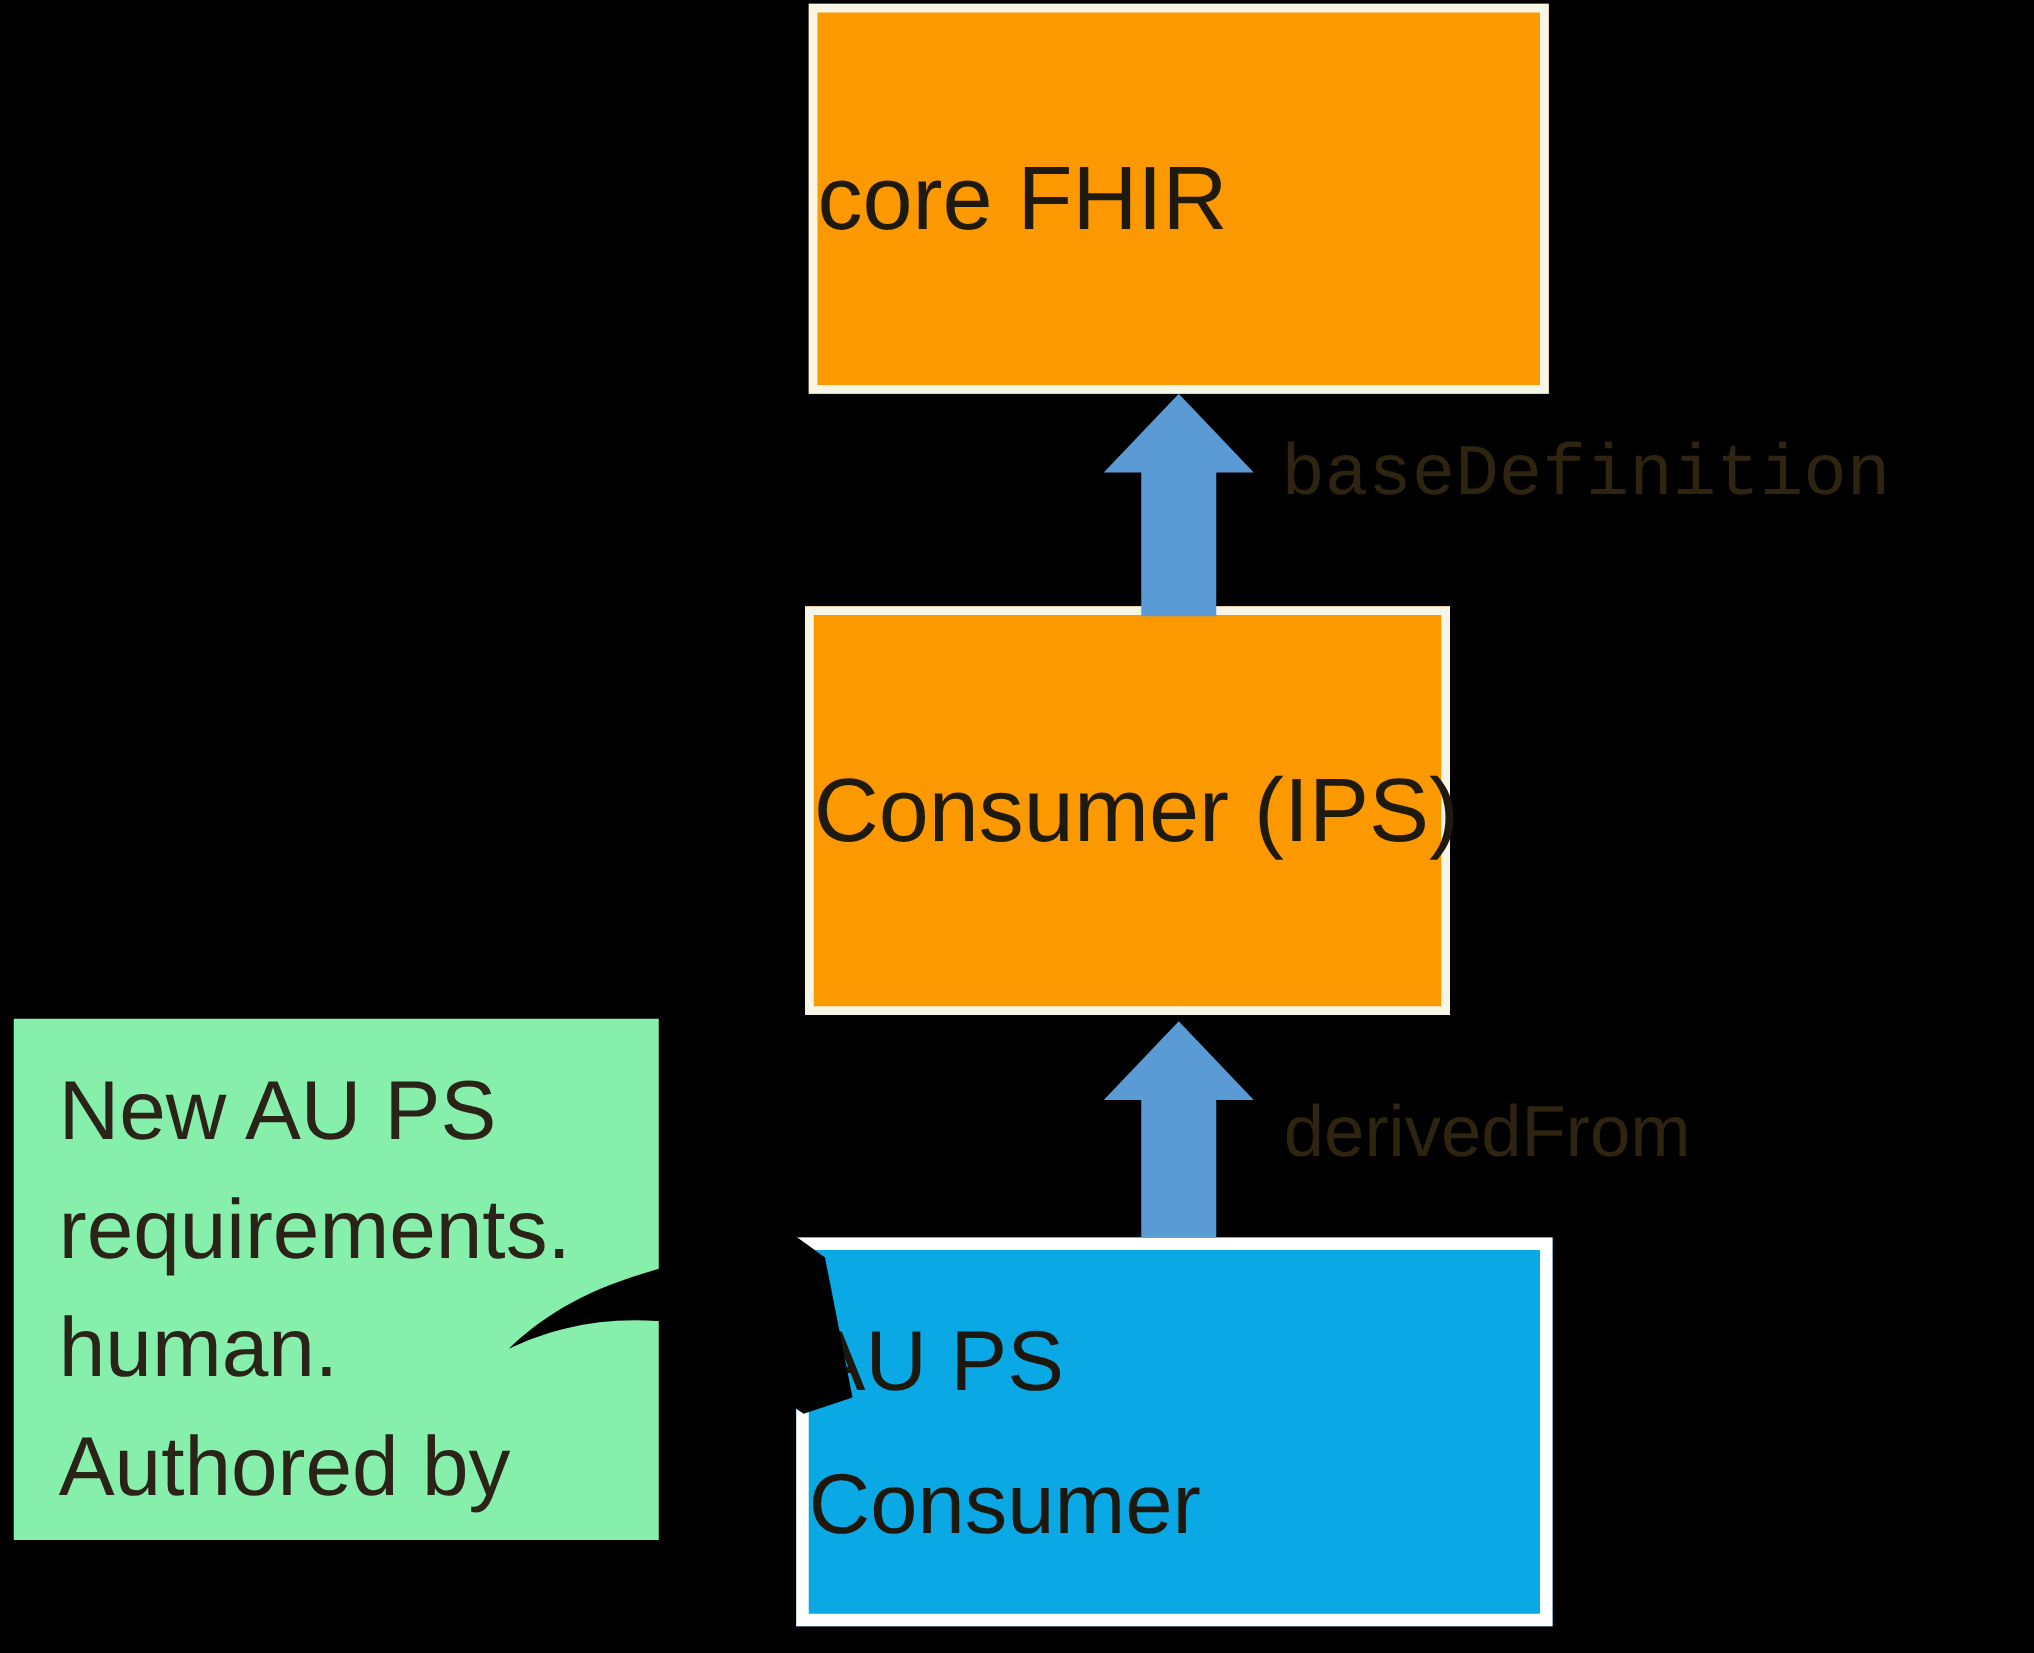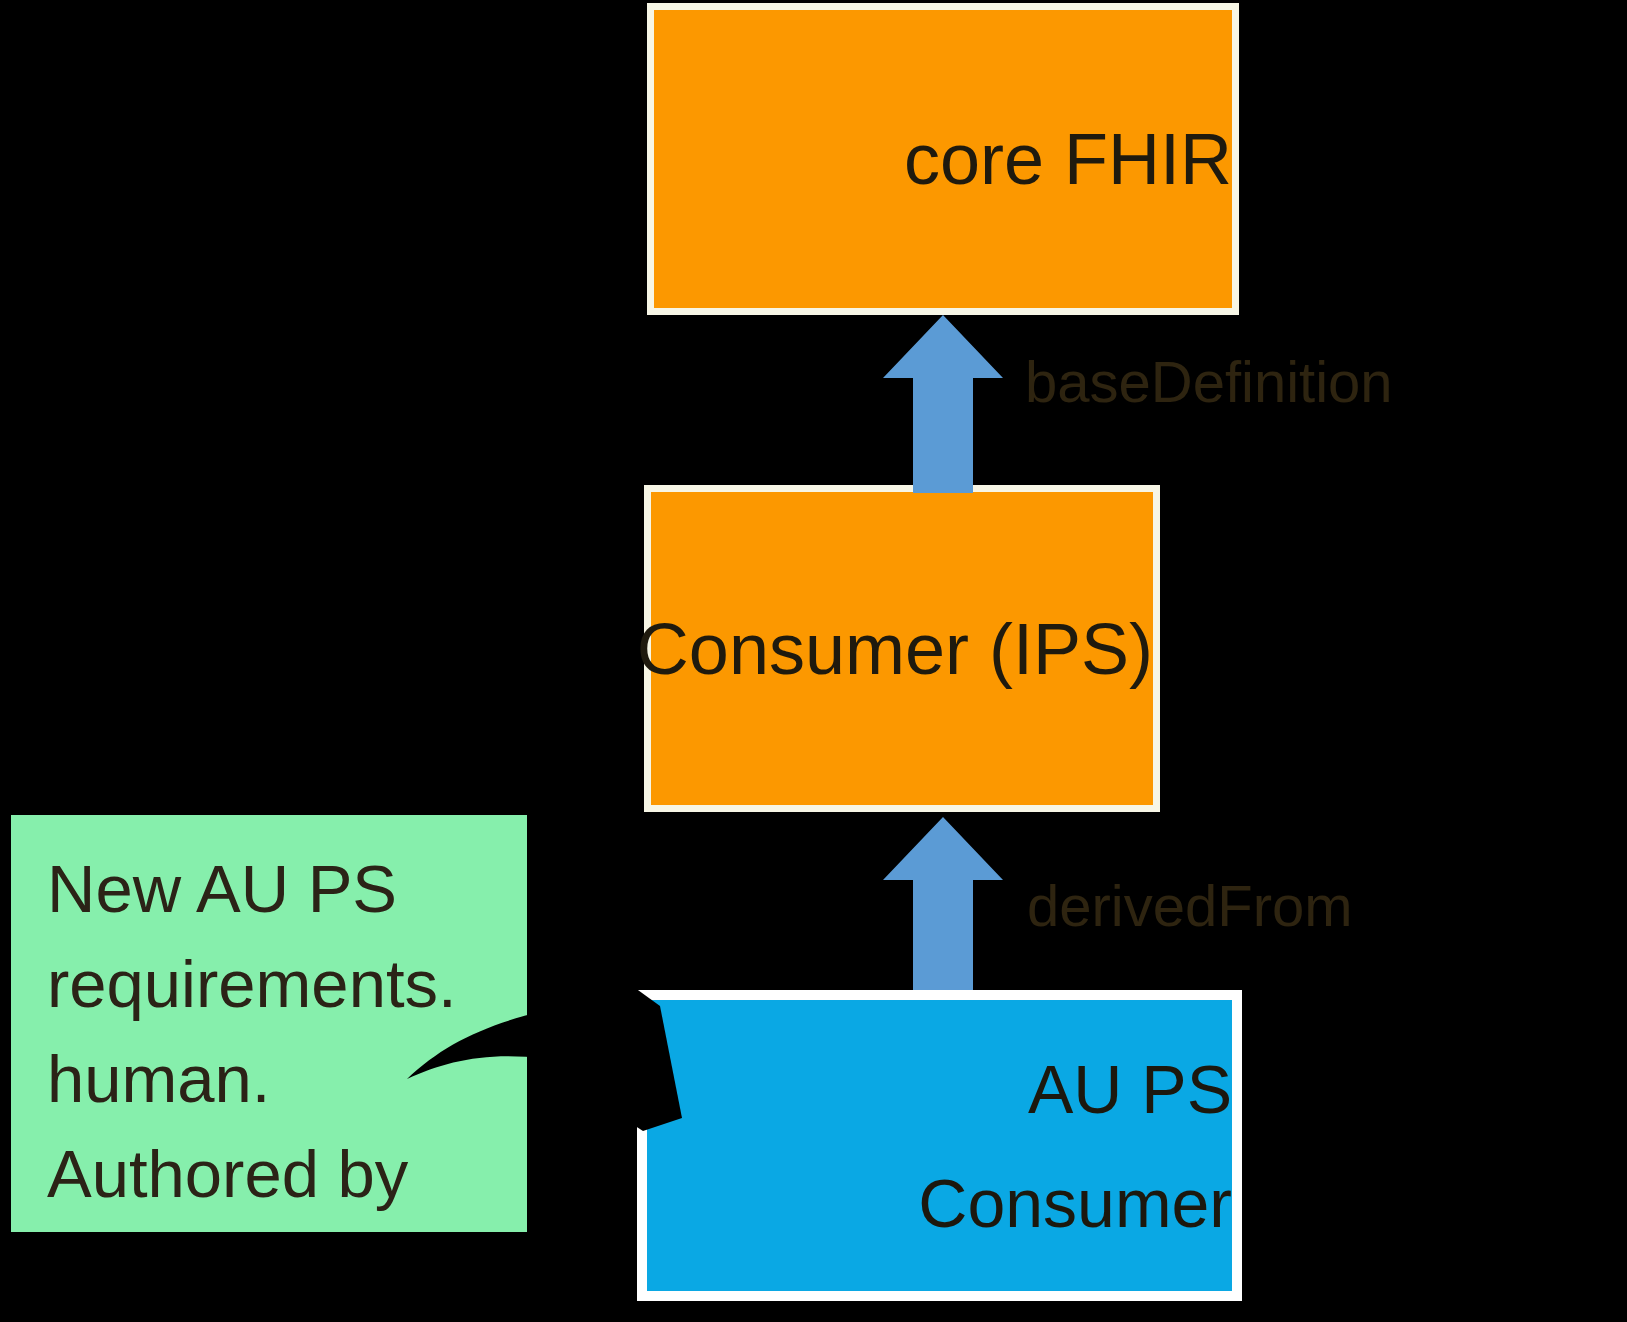--- a/index.html
+++ b/index.html
@@ -8,21 +8,21 @@
     background: #000000;
     position: relative;
     overflow: hidden;
     font-family: "Liberation Sans", sans-serif;
   }
   .node {
     position: absolute;
     box-sizing: border-box;
     display: flex;
     flex-direction: column;
-    align-items: flex-end;
+    align-items: flex-start;
     justify-content: center;
     text-align: center;
     z-index: 2;
   }
   .node .line { white-space: nowrap; }
   #node-core-fhir {
     left: 647px; top: 3px; width: 592px; height: 312px;
     border: 7px solid #F7F6E6;
     font-size: 72px; line-height: 112px; color: #1F1A0E;
   }
@@ -68,21 +68,21 @@
 
 <div class="node" id="node-consumer-ips" style="background-color: rgb(252, 152, 0); color: rgb(31, 26, 14); border-color: rgb(247, 246, 230);">
   <div class="line">Consumer (IPS)</div>
 </div>
 
 <div class="node" id="node-au-ps-consumer" style="background-color: rgb(10, 168, 228); color: rgb(28, 24, 14); border-color: rgb(255, 255, 255);">
   <div class="line">AU PS</div>
   <div class="line">Consumer</div>
 </div>
 
-<div class="edge-label" id="label-base-definition" style="color: rgb(46, 36, 16);">baseDefinition</div>
+<div class="edge-label" id="label-base-definition" style="color: rgb(46, 36, 16); font-family: Liberation Mono, monospace;">baseDefinition</div>
 
 <div class="edge-label" id="label-derived-from" style="color: rgb(46, 36, 16);">derivedFrom</div>
 
 <div id="callout" style="background-color: #86efac; color: rgb(43, 35, 23);">
   <div class="line">New AU PS</div>
   <div class="line">requirements.</div>
   <div class="line">human.</div>
   <div class="line">Authored by</div>
 </div>
 

